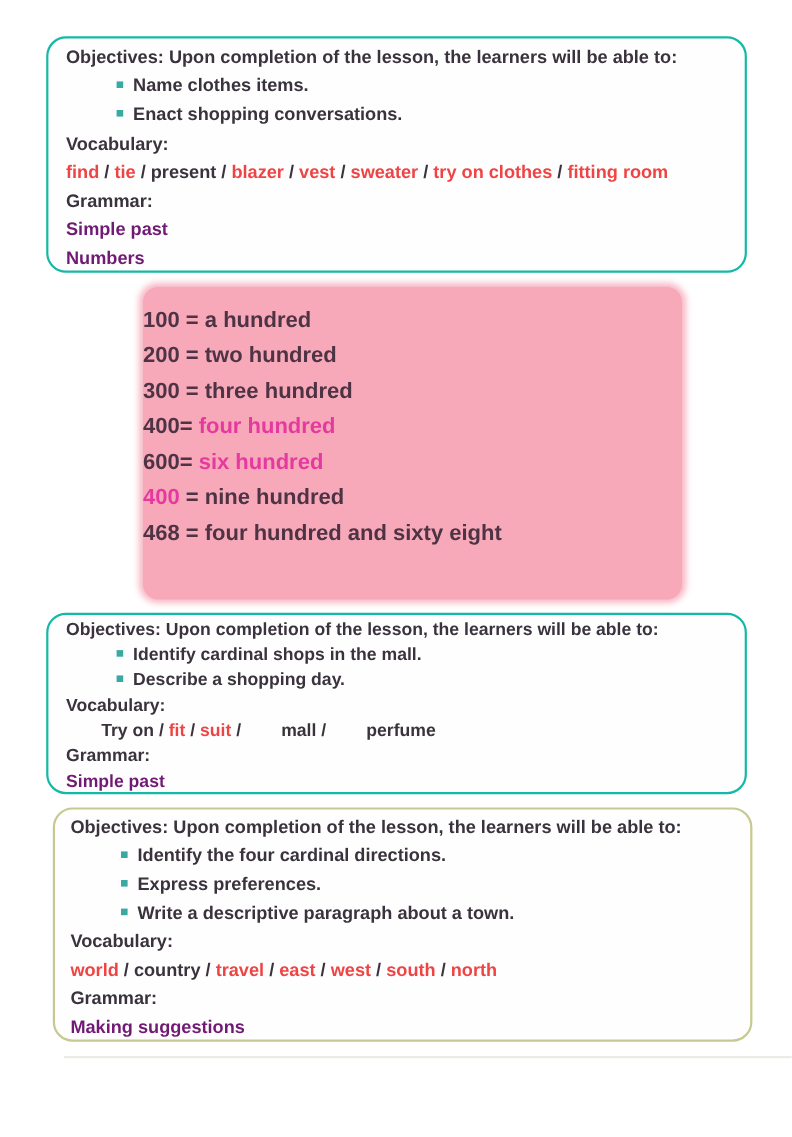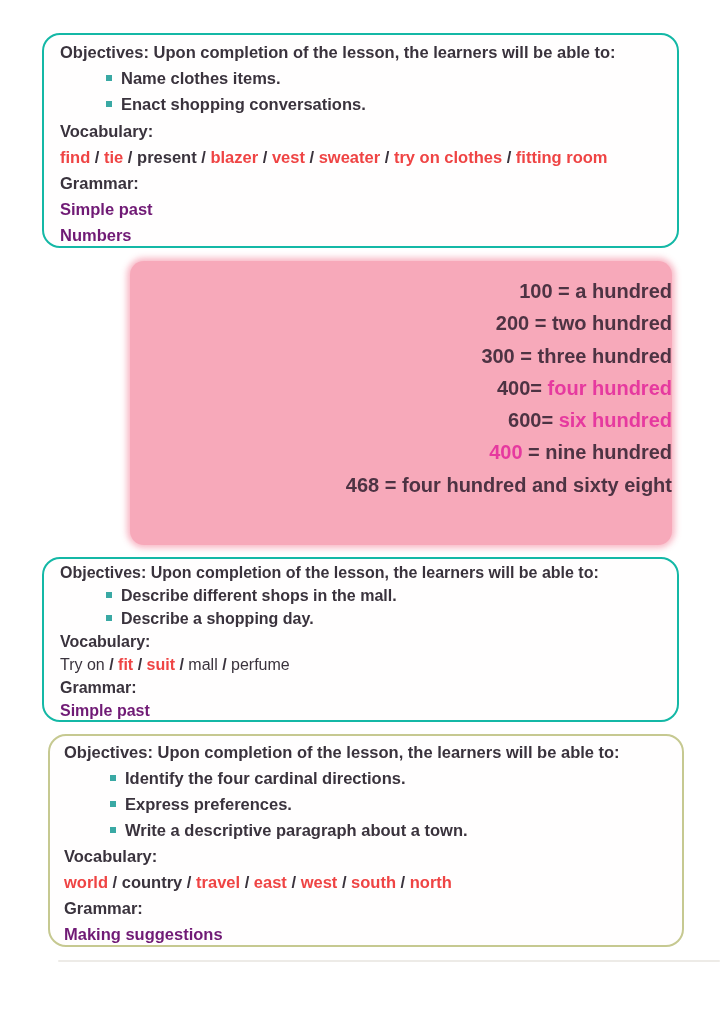--- a/index.html
+++ b/index.html
@@ -25,28 +25,28 @@
   .bullet-row { padding-left:46px; white-space:nowrap; }
   .bullet-square {
     display:inline-block; width:6px; height:6px; background:#3aa9a4;
     margin-right:9px; vertical-align:middle; position:relative; top:-2px;
   }
   .bullet-text { color:#3a333d; font-weight:700; }
 
   .vocab-line { white-space:nowrap; }
   .seg-cyan      { color:#ef4444; font-weight:600; }
   .seg-dark-bold { color:#3a333d; font-weight:700; }
-  .seg-dark      { color:#3a333d; font-weight:400; }
+  .seg-dark      { color:#3a333d; font-weight:700;margin-left:32px; }
   .grammar-item  { color:#701a75; font-weight:700; }
 
   #numbers-panel {
-    position:absolute; left:130px; top:261px; width:542px; height:284px;
+    position:absolute; left:130px; top:261px; width:490px; height:284px;
     background:#f7a9ba; border-radius:14px;
     box-shadow:0 0 6px 3px rgba(247,169,186,0.85);
-    padding-top:14px; text-align:right;
+    padding-top:14px; text-align:left;
     font-size:20px; line-height:32.3px;
   }
   .num-line { white-space:nowrap; }
   .seg-plum    { color:#4d3343; font-weight:600; }
   .seg-magenta { color:#e6399f; font-weight:600; }
 
   .separator {
     position:absolute; left:58px; top:960px; width:662px; height:2px;
     background:#edebe7; border-radius:1px;
   }
@@ -77,21 +77,21 @@
       <div class="num-line"><span class="seg-plum">400= </span><span class="seg-magenta">four hundred</span></div>
       <div class="num-line"><span class="seg-plum">600= </span><span class="seg-magenta">six hundred</span></div>
       <div class="num-line"><span class="seg-magenta">400</span><span class="seg-plum"> = nine hundred</span></div>
       <div class="num-line"><span class="seg-plum">468 = four hundred and sixty eight</span></div>
     </div>
 </div>
 
 <div class="card" id="card2">
   <div class="obj-line"><span class="obj-label">Objectives:</span><span> Upon completion of the lesson, the learners will be able to:</span></div>
   <div>
-      <div class="bullet-row"><span class="bullet-square"></span><span class="bullet-text">Describe different shops in the mall.</span></div>
+      <div class="bullet-row"><span class="bullet-square"></span><span class="bullet-text">Identify cardinal shops in the mall.</span></div>
       <div class="bullet-row"><span class="bullet-square"></span><span class="bullet-text">Describe a shopping day.</span></div>
     </div>
   <div class="section-label">Vocabulary:</div>
   <div class="vocab-line"><span class="seg-dark">Try on </span><span class="seg-dark-bold">/ </span><span class="seg-cyan">fit</span><span class="seg-dark-bold"> / </span><span class="seg-cyan">suit</span><span class="seg-dark-bold"> / </span><span class="seg-dark">mall</span><span class="seg-dark-bold"> / </span><span class="seg-dark">perfume</span></div>
   <div class="section-label">Grammar:</div>
   <div>
       <div class="grammar-item">Simple past</div>
     </div>
 </div>
 

